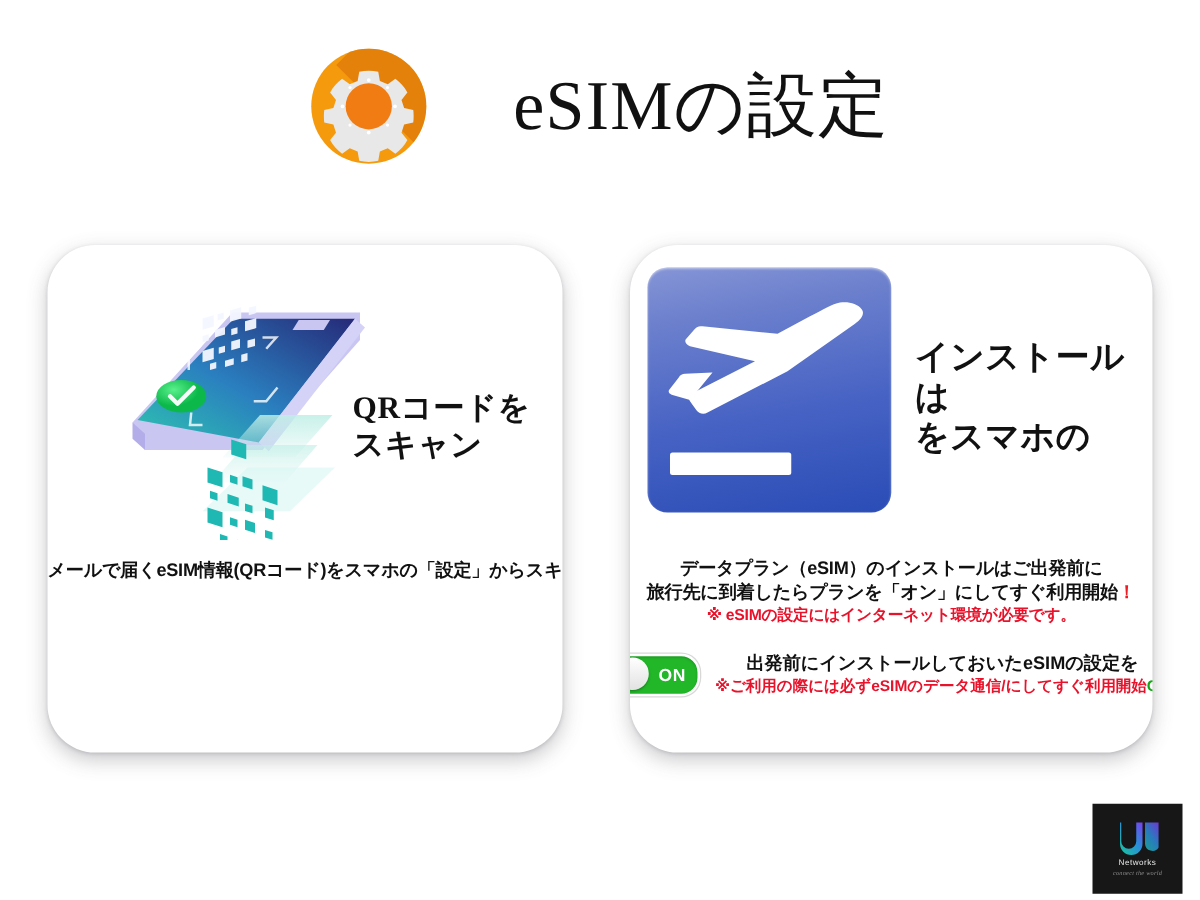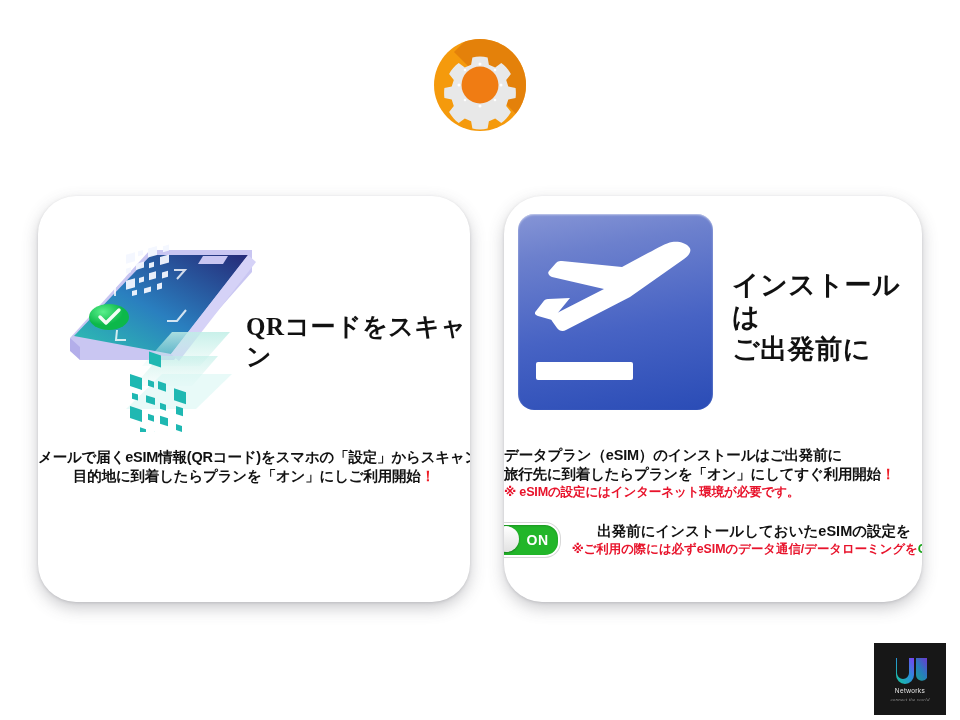--- a/index.html
+++ b/index.html
@@ -64,21 +64,21 @@
   }
 
   
   .card {
     position: absolute;
     background: #ffffff;
     border-radius: 38px;
     box-shadow: 0 6px 16px rgba(80,80,90,0.30), 0 1px 3px rgba(80,80,90,0.18);
     overflow: hidden;
   }
-  #card-left  { left: 38px;  top: 196px; width: 432px; height: 406px; }
+  #card-left  { left: 38px;  top: 196px; width: 376px; height: 406px; padding-left: 36px; }
   #card-right { left: 504px; top: 196px; width: 418px; height: 406px; }
 
   .card-hero {
     position: relative;
     height: 236px;
   }
   .hero-caption {
     position: absolute;
     color: #111111;
     font-weight: 700;
@@ -104,21 +104,21 @@
   }
   .plane-icon svg { position: absolute; left: 0; top: 0; width: 195px; height: 196px; }
 
   
   .card-body {
     position: absolute;
     left: 0;
     width: 100%;
   }
   #body-left  { top: 252px; text-align: center; }
-  #body-right { top: 250px; }
+  #body-right { top: 250px; text-align: center; }
 
   .tline {
     color: #111111;
     font-weight: 700;
     font-family: "Liberation Sans", "DejaVu Sans", sans-serif;
     white-space: nowrap;
   }
   #body-left .tline  { font-size: 14.5px; line-height: 19px; letter-spacing: -0.2px; }
   #body-right .tline { font-size: 14.5px; line-height: 19px; letter-spacing: -0.2px; }
 
@@ -218,20 +218,21 @@
         <circle cx="25" cy="46" r="1.5"></circle>
           <circle cx="67" cy="46" r="1.5"></circle>
         <circle cx="31" cy="31" r="1.3"></circle>
           <circle cx="61" cy="61" r="1.3"></circle>
         <circle cx="61" cy="31" r="1.3"></circle>
           <circle cx="31" cy="61" r="1.3"></circle>
       </g>
     </svg>
   </div>
 
+  <div class="page-title">eSIMの設定</div>
 </div>
 
 <div class="card" id="card-left">
 
   <div class="card-hero">
 
     <div class="phone-illus">
       <svg viewBox="0 0 250 218" xmlns="http://www.w3.org/2000/svg" aria-hidden="true">
         <defs>
           <linearGradient id="scrGrad" x1="0" y1="1" x2="1" y2="0">
@@ -318,57 +319,56 @@
           </g>
         </g>
       </svg>
     </div>
 
     <div class="hero-caption" id="caption-left">QRコードをスキャン</div>
   </div>
 
   <div class="card-body" id="body-left">
     <div class="tline">メールで届くeSIM情報(QRコード)をスマホの「設定」からスキャンし、</div>
-    <div class="tline"><span>目的地に到着したらプランを「オン」にしご利用開始</span><span class="bang">！</span></div>
   </div>
 </div>
 
 <div class="card" id="card-right">
 
   <div class="card-hero">
 
     <div class="plane-icon">
       <svg viewBox="0 0 195 196" xmlns="http://www.w3.org/2000/svg" aria-hidden="true">
         <g fill="#ffffff">
           <path d="M171 33 c3 3 1 8 -5 12 L112 83 l-64 33 c-3 2 -7 1 -9 -2 l-5 -7 c-2 -3 0 -6 3 -7 l49 -25 -52 -12 c-3 -1 -5 -4 -3 -6 l7 -8 c2 -2 4 -2 6 -2 l60 6 26 -14 c10 -5 18 -10 24 -11 7 -1 14 1 17 5 z"></path>
           <path d="M52 84 l-22 1 c-2 0 -4 1 -5 3 l-7 9 c-2 2 -1 4 2 5 l14 4 z"></path>
           <path d="M23 99 l-7 9 c-2 2 -1 4 2 5 l12 4 8 -11 z" opacity="0"></path>
         </g>
         <rect x="18" y="148" width="97" height="18" rx="2" fill="#ffffff"></rect>
       </svg>
     </div>
 
     <div class="hero-caption" id="caption-right">インストールは
-ご出発前に</div>
+をスマホの</div>
   </div>
 
   <div class="card-body" id="body-right">
     <div class="tline">データプラン（eSIM）のインストールはご出発前に</div>
     <div class="tline"><span>旅行先に到着したらプランを「オン」にしてすぐ利用開始</span><span class="bang">！</span></div>
     <div class="tline red">※ eSIMの設定にはインターネット環境が必要です。</div>
   </div>
 
   <div class="toggle-row">
     <div class="toggle">
       <div class="knob"></div>
       <div class="on-label">ON</div>
     </div>
     <div class="toggle-text">
       <div class="tline">出発前にインストールしておいたeSIMの設定を</div>
-      <div class="tline red"><span>※ご利用の際には必ずeSIMのデータ通信/データローミングを</span><span class="on-green">ON</span></div>
+      <div class="tline red"><span>※ご利用の際には必ずeSIMのデータ通信/にしてすぐ利用開始</span><span class="on-green">ON</span></div>
     </div>
   </div>
 </div>
 
 <div id="footer-logo">
   <svg class="mark" viewBox="0 0 34 30" xmlns="http://www.w3.org/2000/svg" aria-hidden="true">
     <defs>
       <linearGradient id="lg" x1="0" y1="1" x2="1" y2="0">
         <stop offset="0%" stop-color="#16c79a"></stop>
         <stop offset="55%" stop-color="#2a8fd8"></stop>

